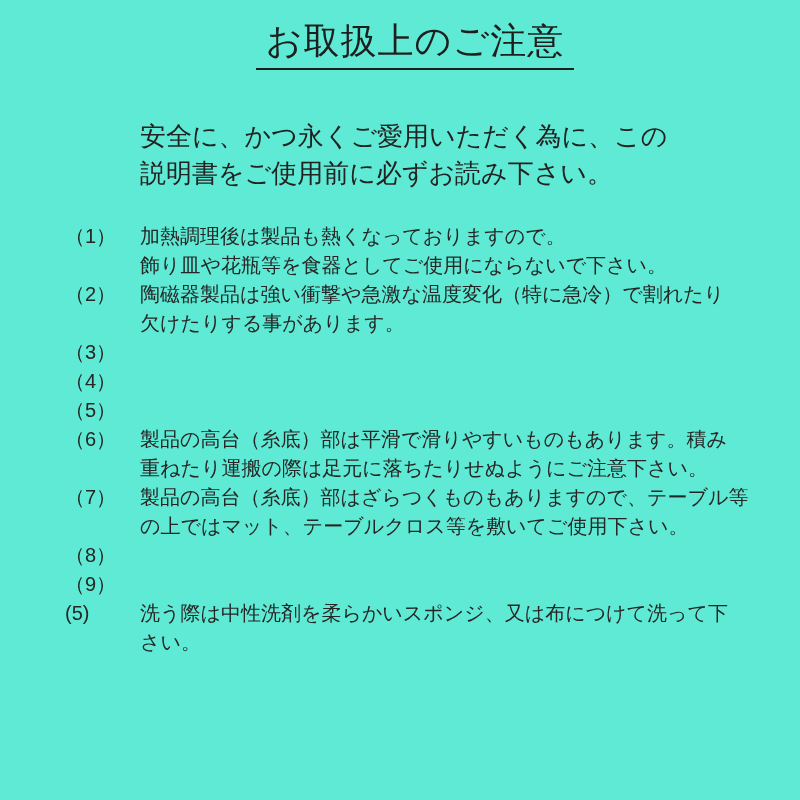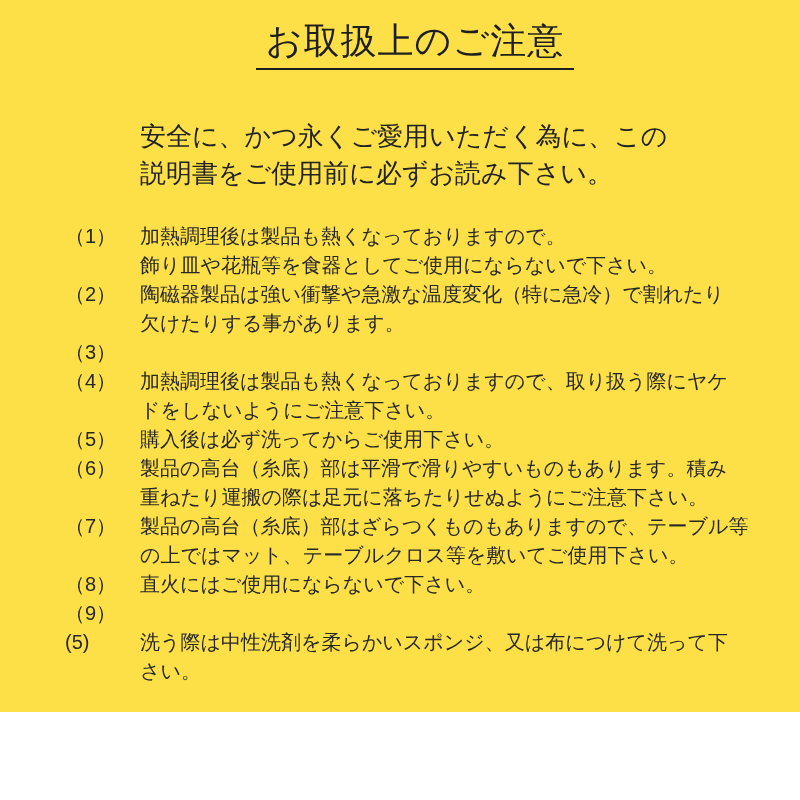--- a/index.html
+++ b/index.html
@@ -6,23 +6,23 @@
   html, body { background: #ffffff; }
   body {
     width: 800px;
     height: 800px;
     overflow: hidden;
     font-family: "Liberation Sans", sans-serif;
     color: #232323;
   }
   .page {
     width: 800px;
-    height: 712px;
+    height: 800px;
     padding: 20px 35px 0 65px;
-    background: #fde047;
+    background: #5eead4;
   }
   .title-row {
     text-align: center;
     margin-top: 2px;
   }
   .doc-title {
     display: inline-block;
     font-size: 36px;
     line-height: 1.05;
     letter-spacing: 1px;
@@ -81,40 +81,36 @@
     <li class="item">
       <span class="num">（2）</span>
       <span class="txt">陶磁器製品は強い衝撃や急激な温度変化（特に急冷）で割れたり
 欠けたりする事があります。</span>
     </li>
     <li class="item">
       <span class="num">（3）</span>
     </li>
     <li class="item">
       <span class="num">（4）</span>
-      <span class="txt">加熱調理後は製品も熱くなっておりますので、取り扱う際にヤケ
-ドをしないようにご注意下さい。</span>
     </li>
     <li class="item">
       <span class="num">（5）</span>
-      <span class="txt">購入後は必ず洗ってからご使用下さい。</span>
     </li>
     <li class="item">
       <span class="num">（6）</span>
       <span class="txt">製品の高台（糸底）部は平滑で滑りやすいものもあります。積み
 重ねたり運搬の際は足元に落ちたりせぬようにご注意下さい。</span>
     </li>
     <li class="item">
       <span class="num">（7）</span>
       <span class="txt">製品の高台（糸底）部はざらつくものもありますので、テーブル等
 の上ではマット、テーブルクロス等を敷いてご使用下さい。</span>
     </li>
     <li class="item">
       <span class="num">（8）</span>
-      <span class="txt">直火にはご使用にならないで下さい。</span>
     </li>
     <li class="item">
       <span class="num">（9）</span>
     </li>
     <li class="item">
       <span class="num">(5)</span>
       <span class="txt">洗う際は中性洗剤を柔らかいスポンジ、又は布につけて洗って下
 さい。</span>
     </li>
   </ul>

